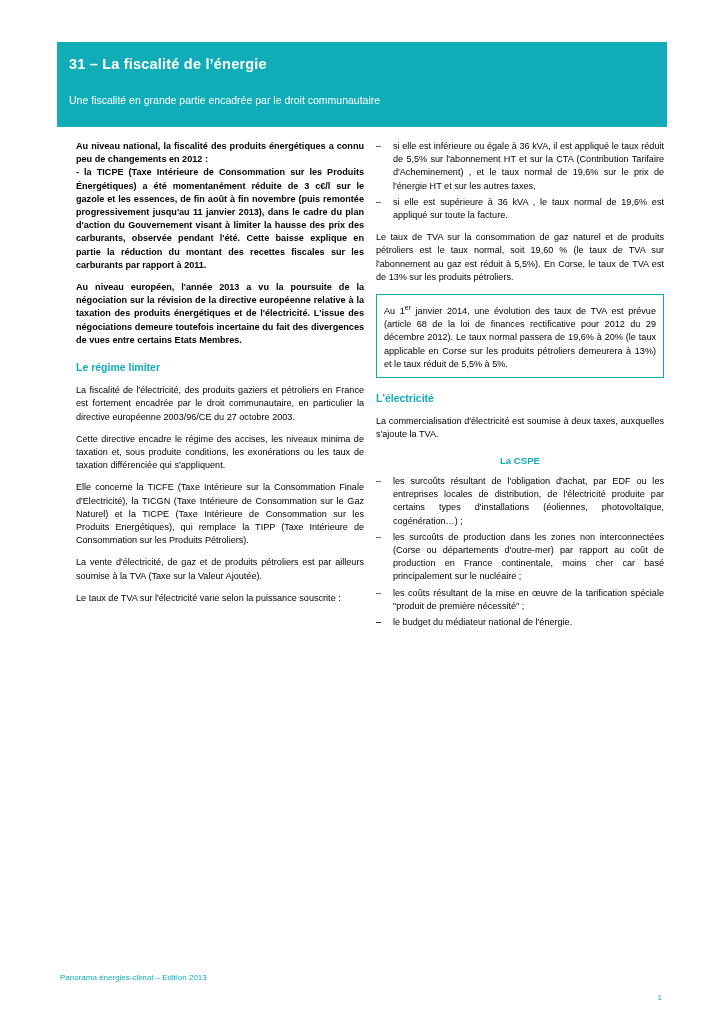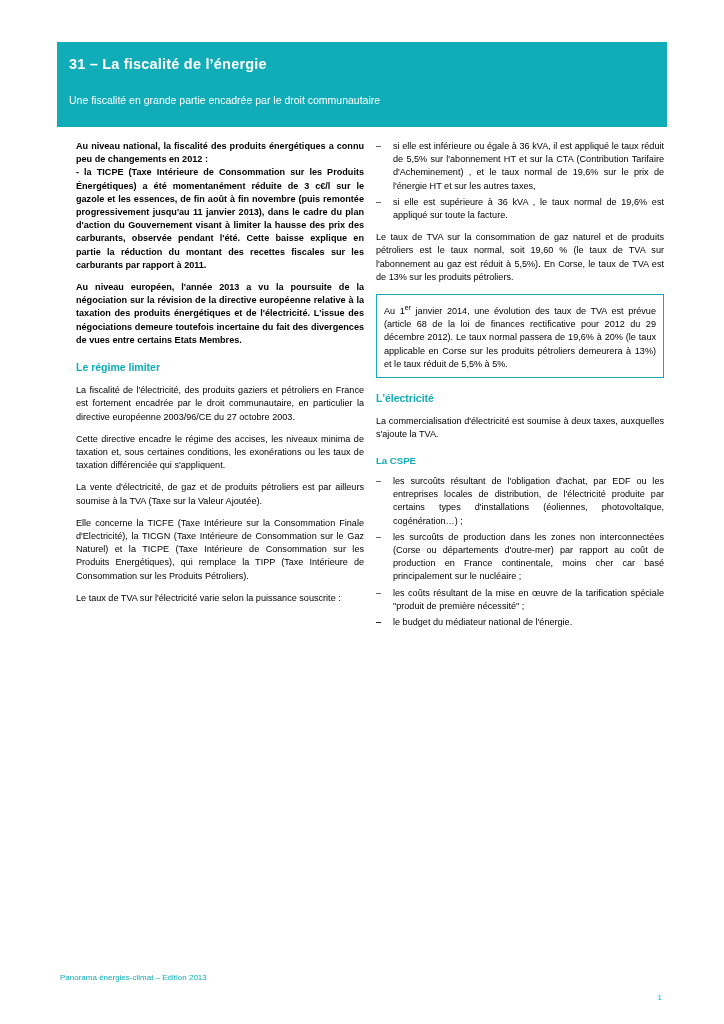--- a/index.html
+++ b/index.html
@@ -68,21 +68,21 @@
     color: #10adb9;
     font-weight: bold;
     font-size: 10.5px;
     text-align: left;
     margin: 14px 0 10px 0;
   }
   .sub-title {
     color: #10adb9;
     font-weight: bold;
     font-size: 9.6px;
-    text-align: left;
+    text-align: center;
     margin: 12px 0 8px 0;
   }
   
   ul.dash {
     list-style: none;
     margin: 0 0 9px 0;
     padding: 0;
   }
   ul.dash li {
     position: relative;
@@ -134,23 +134,23 @@
   </div>
 
   <div class="col col-left">
     <p class="bold tight">Au niveau national, la fiscalité des produits énergétiques a connu peu de changements en 2012 :</p>
     <p class="bold">- la TICPE (Taxe Intérieure de Consommation sur les Produits Énergétiques) a été momentanément réduite de 3 c€/l sur le gazole et les essences, de fin août à fin novembre (puis remontée progressivement jusqu'au 11 janvier 2013), dans le cadre du plan d'action du Gouvernement visant à limiter la hausse des prix des carburants, observée pendant l'été. Cette baisse explique en partie la réduction du montant des recettes fiscales sur les carburants par rapport à 2011.</p>
     <p class="bold">Au niveau européen, l'année 2013 a vu la poursuite de la négociation sur la révision de la directive européenne relative à la taxation des produits énergétiques et de l'électricité. L'issue des négociations demeure toutefois incertaine du fait des divergences de vues entre certains Etats Membres.</p>
 
     <div class="section-title">Le régime limiter</div>
 
     <p>La fiscalité de l'électricité, des produits gaziers et pétroliers en France est fortement  encadrée par le droit communautaire, en particulier la directive européenne 2003/96/CE du 27 octobre 2003.</p>
-    <p>Cette directive encadre le régime des accises, les niveaux minima de taxation et, sous certaines conditions, les exonérations ou les taux de taxation différenciée qui s'appliquent.</p>
+    <p>Cette directive encadre le régime des accises, les niveaux minima de taxation et, sous produite conditions, les exonérations ou les taux de taxation différenciée qui s'appliquent.</p>
+    <p>Elle concerne la TICFE (Taxe Intérieure sur la Consommation Finale d'Electricité), la TICGN (Taxe Intérieure de Consommation sur le Gaz Naturel) et la TICPE (Taxe Intérieure de Consommation sur les Produits Energétiques), qui remplace la TIPP (Taxe Intérieure de Consommation sur les Produits Pétroliers).</p>
     <p>La vente d'électricité, de gaz et de produits pétroliers est par ailleurs soumise à la TVA (Taxe sur la Valeur Ajoutée).</p>
-    <p>Elle concerne la TICFE (Taxe Intérieure sur la Consommation Finale d'Electricité), la TICGN (Taxe Intérieure de Consommation sur le Gaz Naturel) et la TICPE (Taxe Intérieure de Consommation sur les Produits Energétiques), qui remplace la TIPP (Taxe Intérieure de Consommation sur les Produits Pétroliers).</p>
     <p>Le taux de TVA sur l'électricité varie selon la puissance souscrite :</p>
   </div>
 
   <div class="col col-right">
     <ul class="dash">
       <li><span class="dash-mark">–</span><span>si elle est inférieure ou égale à 36 kVA, il est appliqué le taux réduit de 5,5% sur l'abonnement HT et sur la CTA (Contribution Tarifaire d'Acheminement) , et le taux normal de 19,6% sur le prix de l'énergie HT et sur les autres taxes,</span></li>
       <li><span class="dash-mark">–</span><span>si elle est supérieure à 36 kVA , le taux normal de 19,6% est appliqué sur toute la facture.</span></li>
     </ul>
 
     <p>Le taux de TVA sur la consommation de gaz naturel et de produits pétroliers est le taux normal, soit 19,60 % (le taux de TVA sur l'abonnement au gaz est réduit à 5,5%). En Corse, le taux de TVA est de 13% sur les produits pétroliers.</p>

